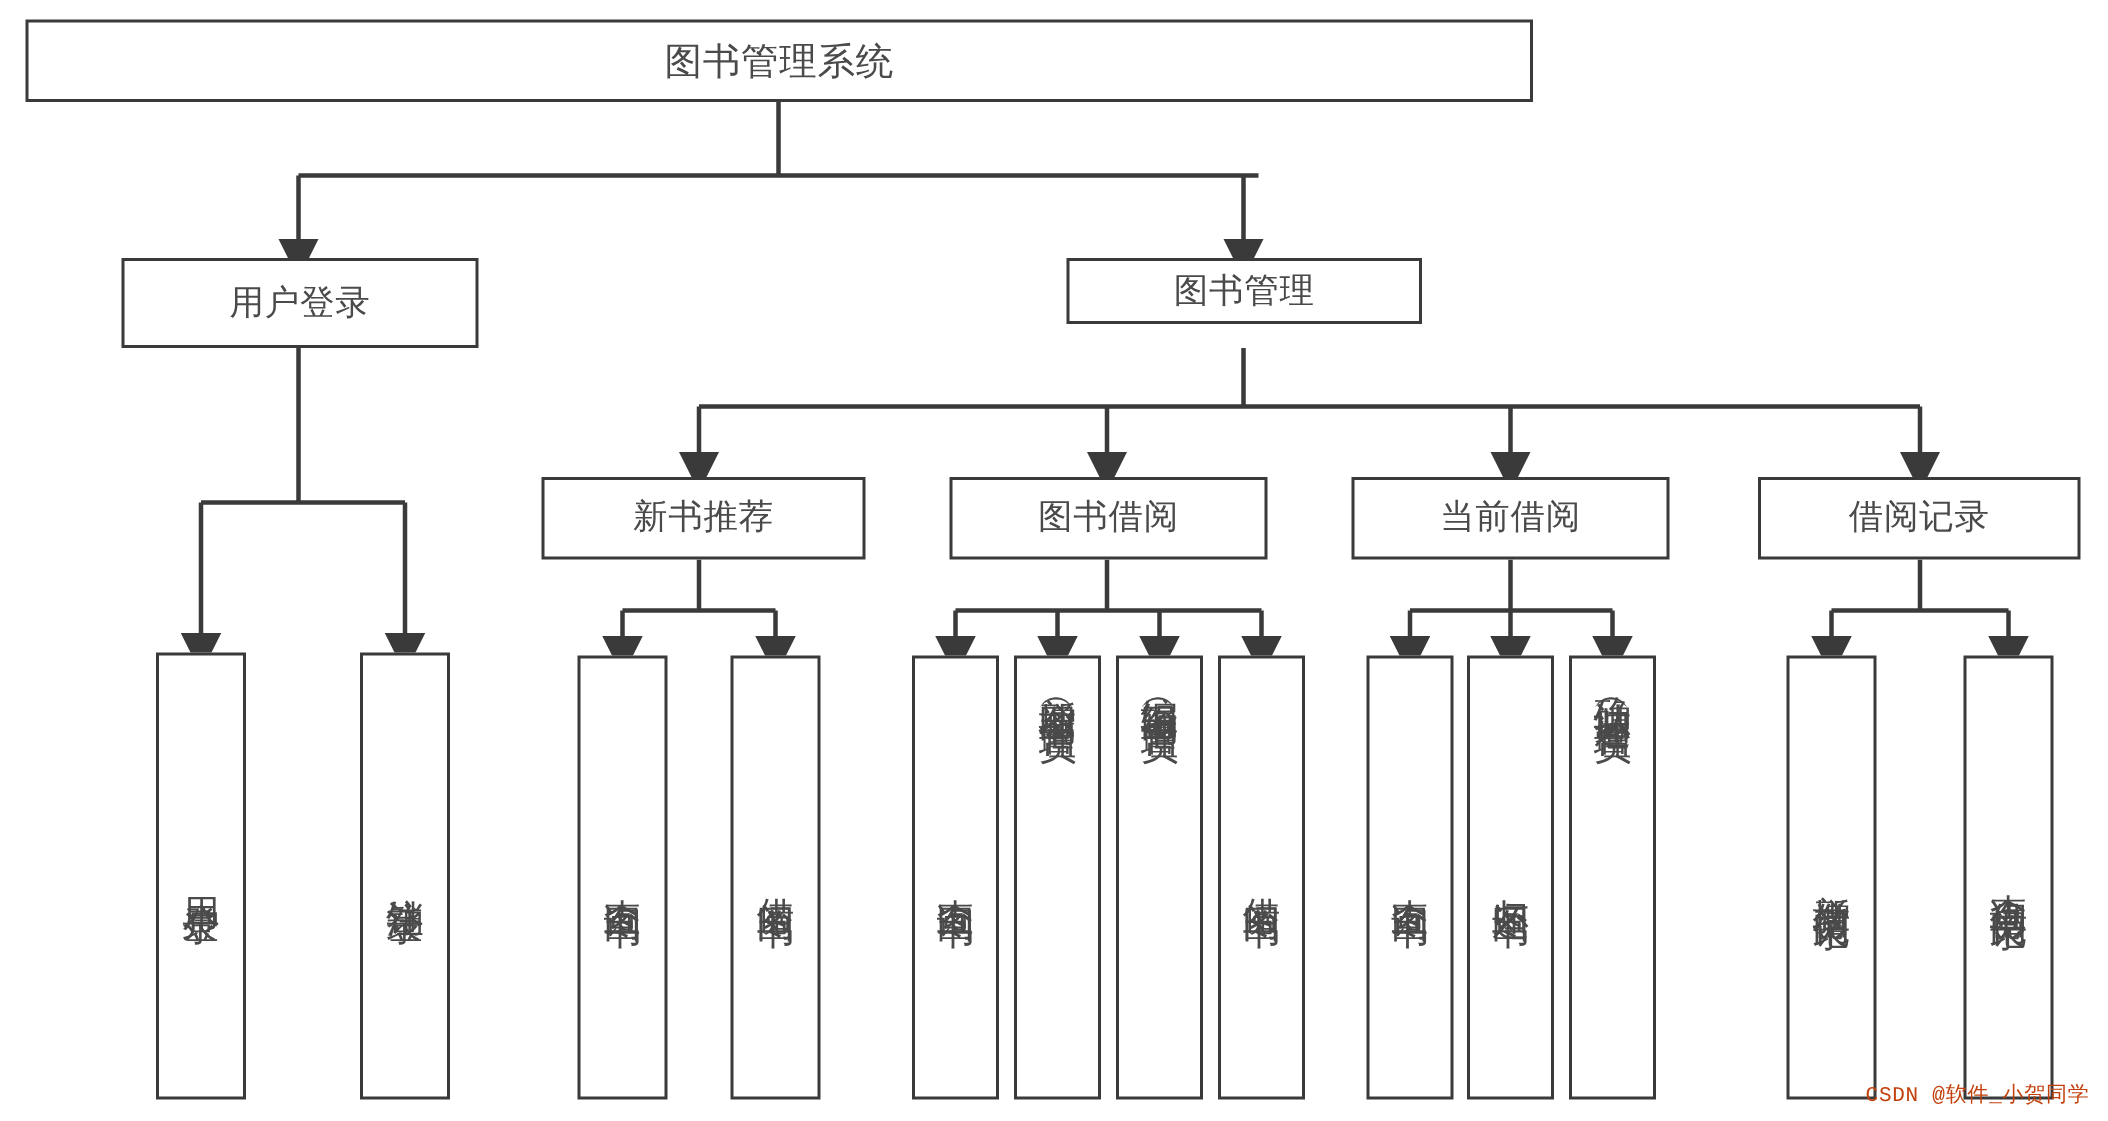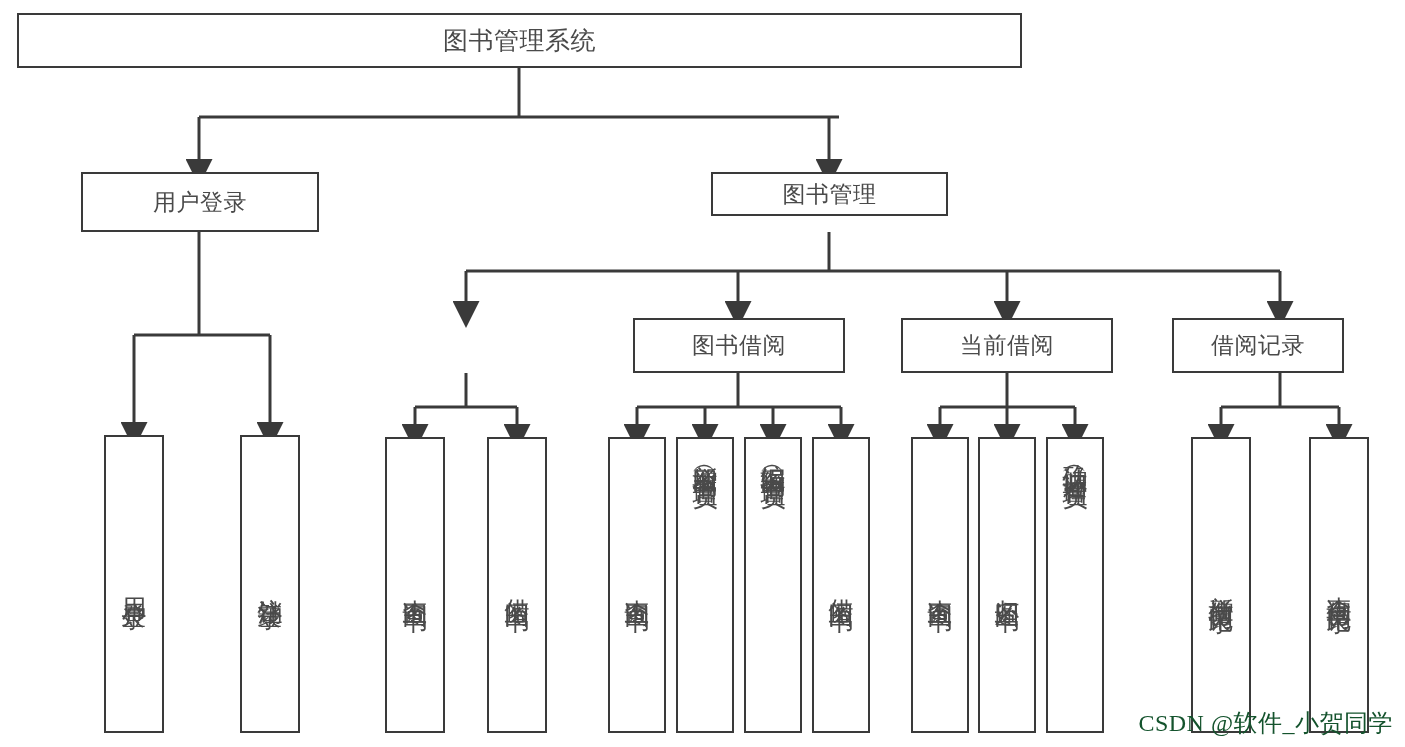--- a/index.html
+++ b/index.html
@@ -62,23 +62,23 @@
     line-height: 1;
   }
   .node-box.vertical.centered {
     align-items: center;
     padding-top: 0;
   }
   #watermark {
     position: absolute;
     right: 12px;
     bottom: 8px;
-    font-size: 24px;
-    color: #14532d;
-    font-family: Liberation Serif, serif;
+    font-size: 14px;
+    color: #c2410c;
+    font-family: Liberation Mono, monospace;
     white-space: nowrap;
     letter-spacing: 0.5px;
     pointer-events: none;
   }
 </style>
 </head>
 <body>
 
 <div id="canvas">
 
@@ -136,27 +136,30 @@
     <span class="node-label">图书管理系统</span>
   </div>
 
   <div class="node-box horizontal" style="left:81px; top:172px; width:238px; height:60px;">
     <span class="node-label">用户登录</span>
   </div>
   <div class="node-box horizontal" style="left:711px; top:172px; width:237px; height:44px;">
     <span class="node-label">图书管理</span>
   </div>
 
+  <div class="node-box horizontal" style="left:361px; top:318px; width:216px; height:55px;">
+    <span class="node-label">新书推荐</span>
+  </div>
   <div class="node-box horizontal" style="left:901px; top:318px; width:212px; height:55px;">
     <span class="node-label">当前借阅</span>
   </div>
   <div class="node-box horizontal" style="left:633px; top:318px; width:212px; height:55px;">
     <span class="node-label">图书借阅</span>
   </div>
-  <div class="node-box horizontal" style="left:1172px; top:318px; width:172px; height:55px;">
+  <div class="node-box horizontal" style="left:1172px; top:318px; width:215px; height:55px;">
     <span class="node-label">借阅记录</span>
   </div>
 
   <div class="node-box vertical centered" style="left:104px; top:435px; width:60px; height:298px;">
     <span class="node-label">用户登录</span>
   </div>
   <div class="node-box vertical centered" style="left:240px; top:435px; width:60px; height:298px;">
     <span class="node-label">注销登录</span>
   </div>
 

